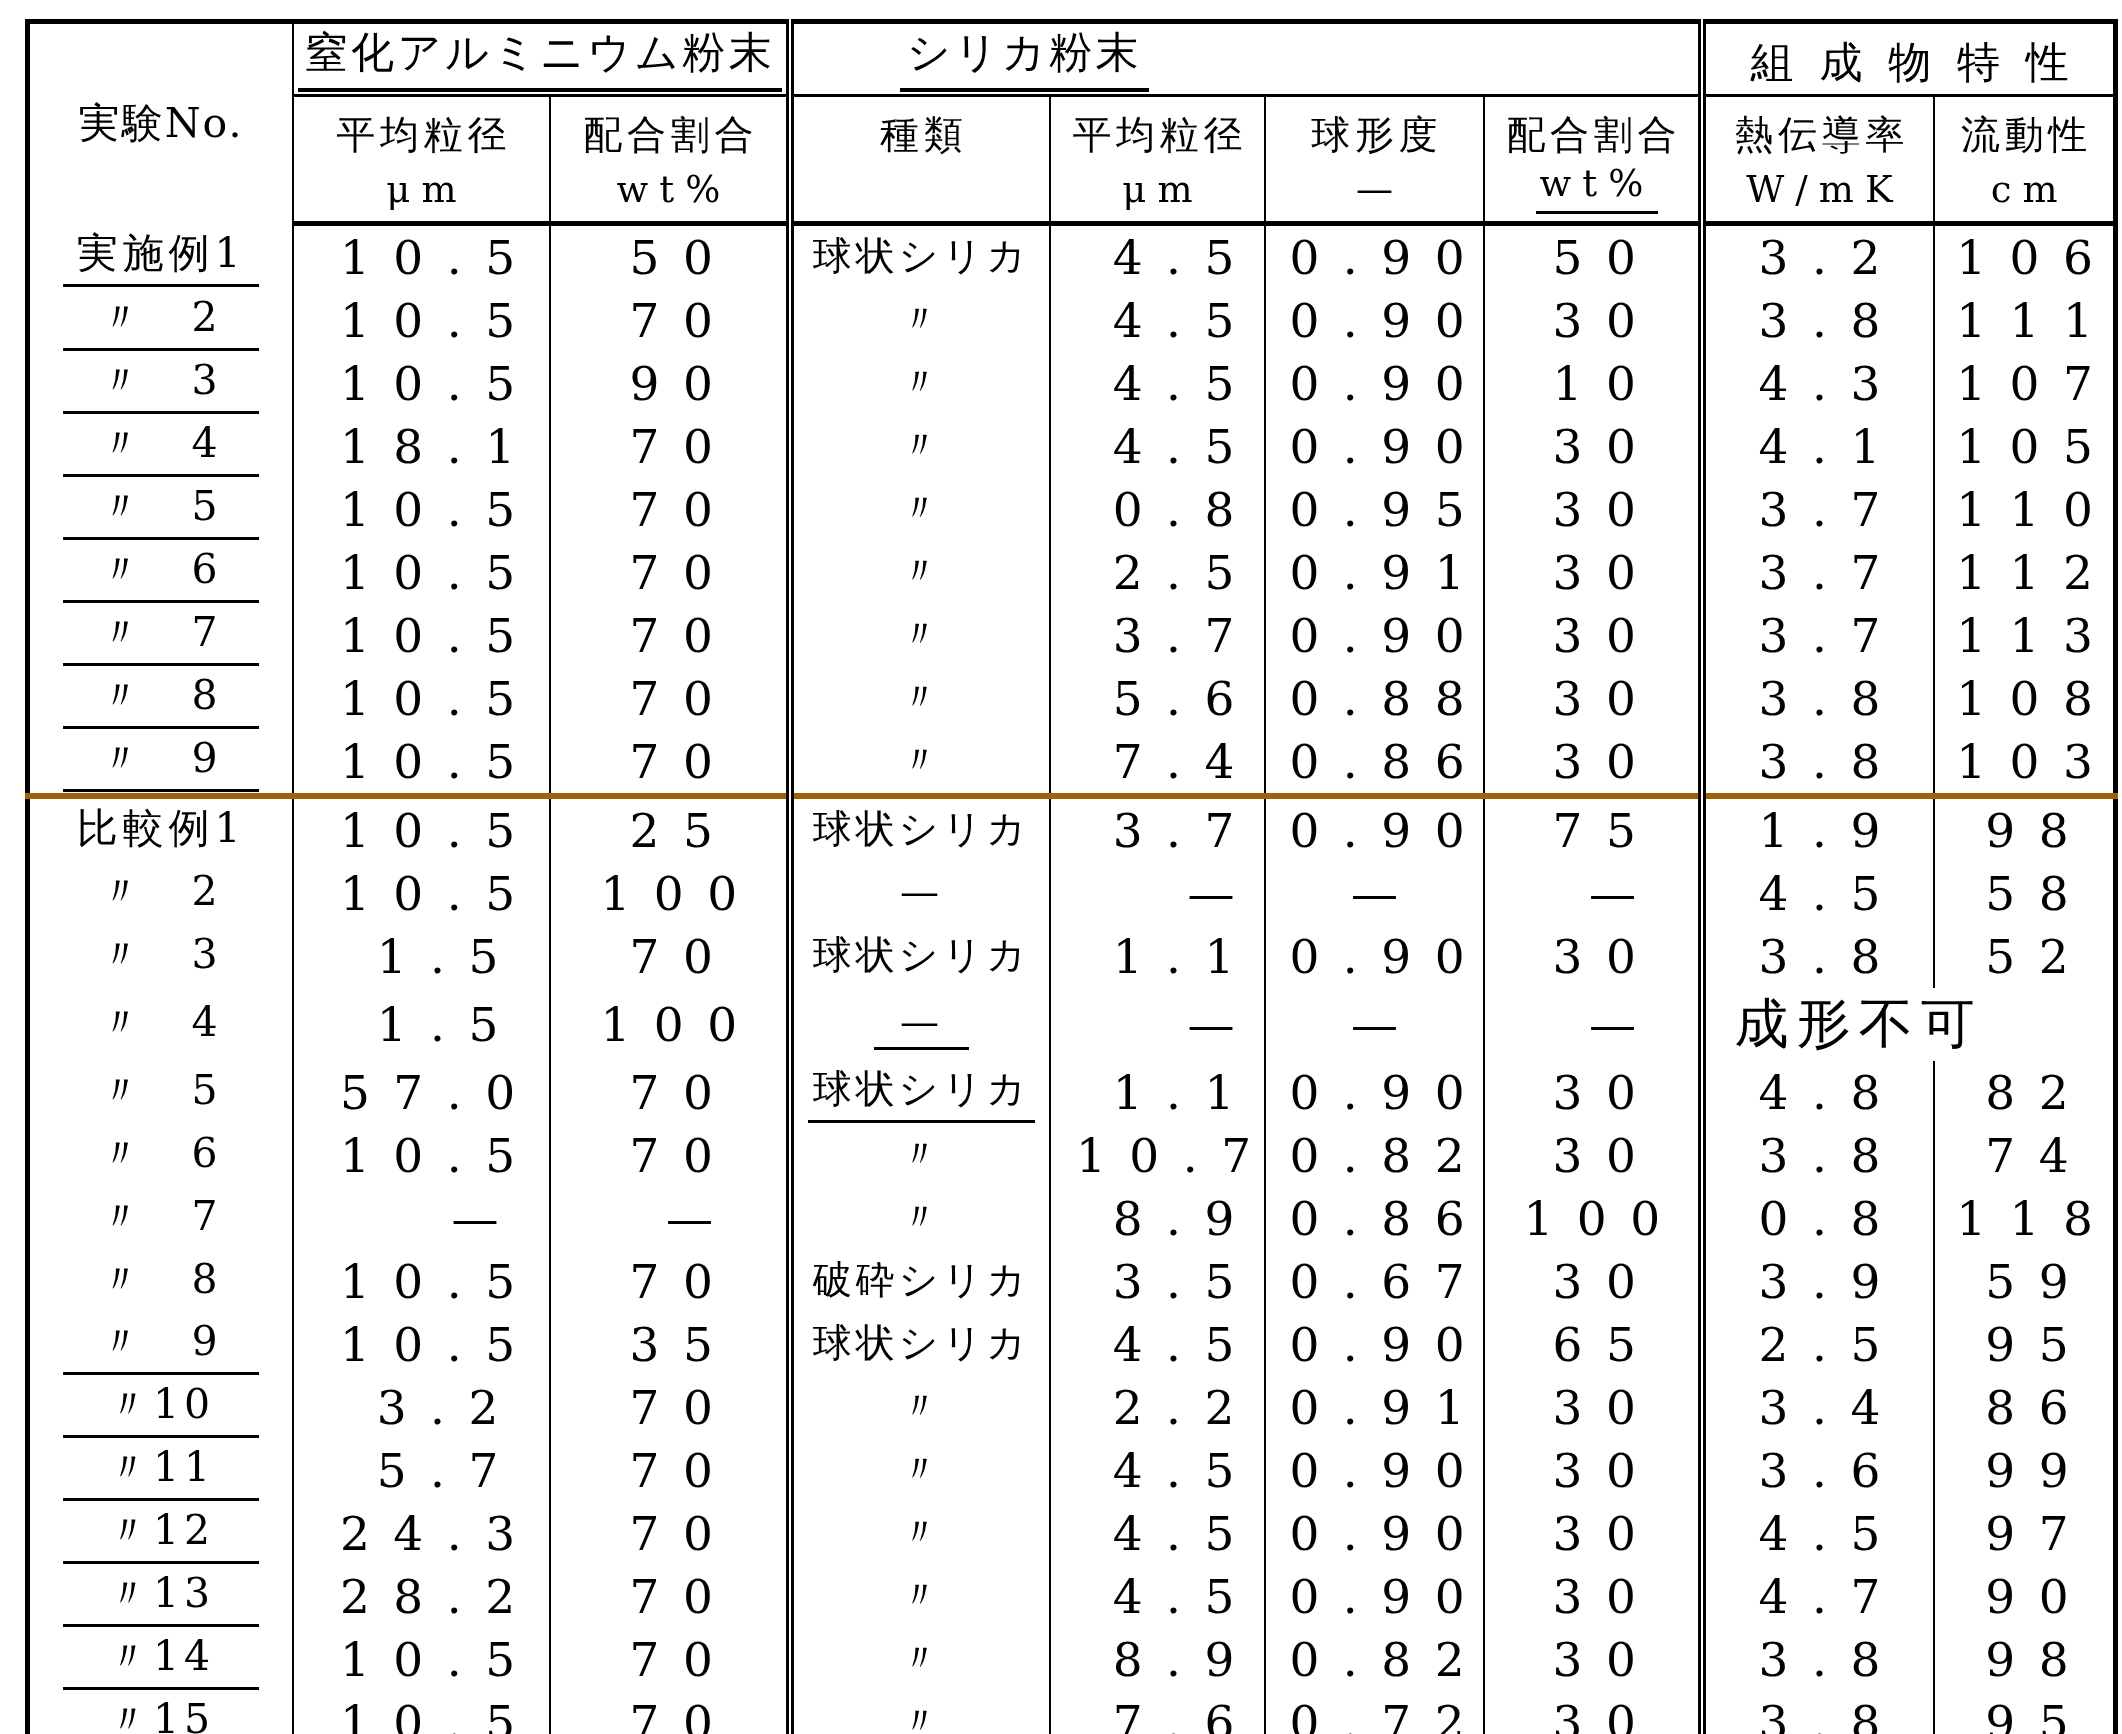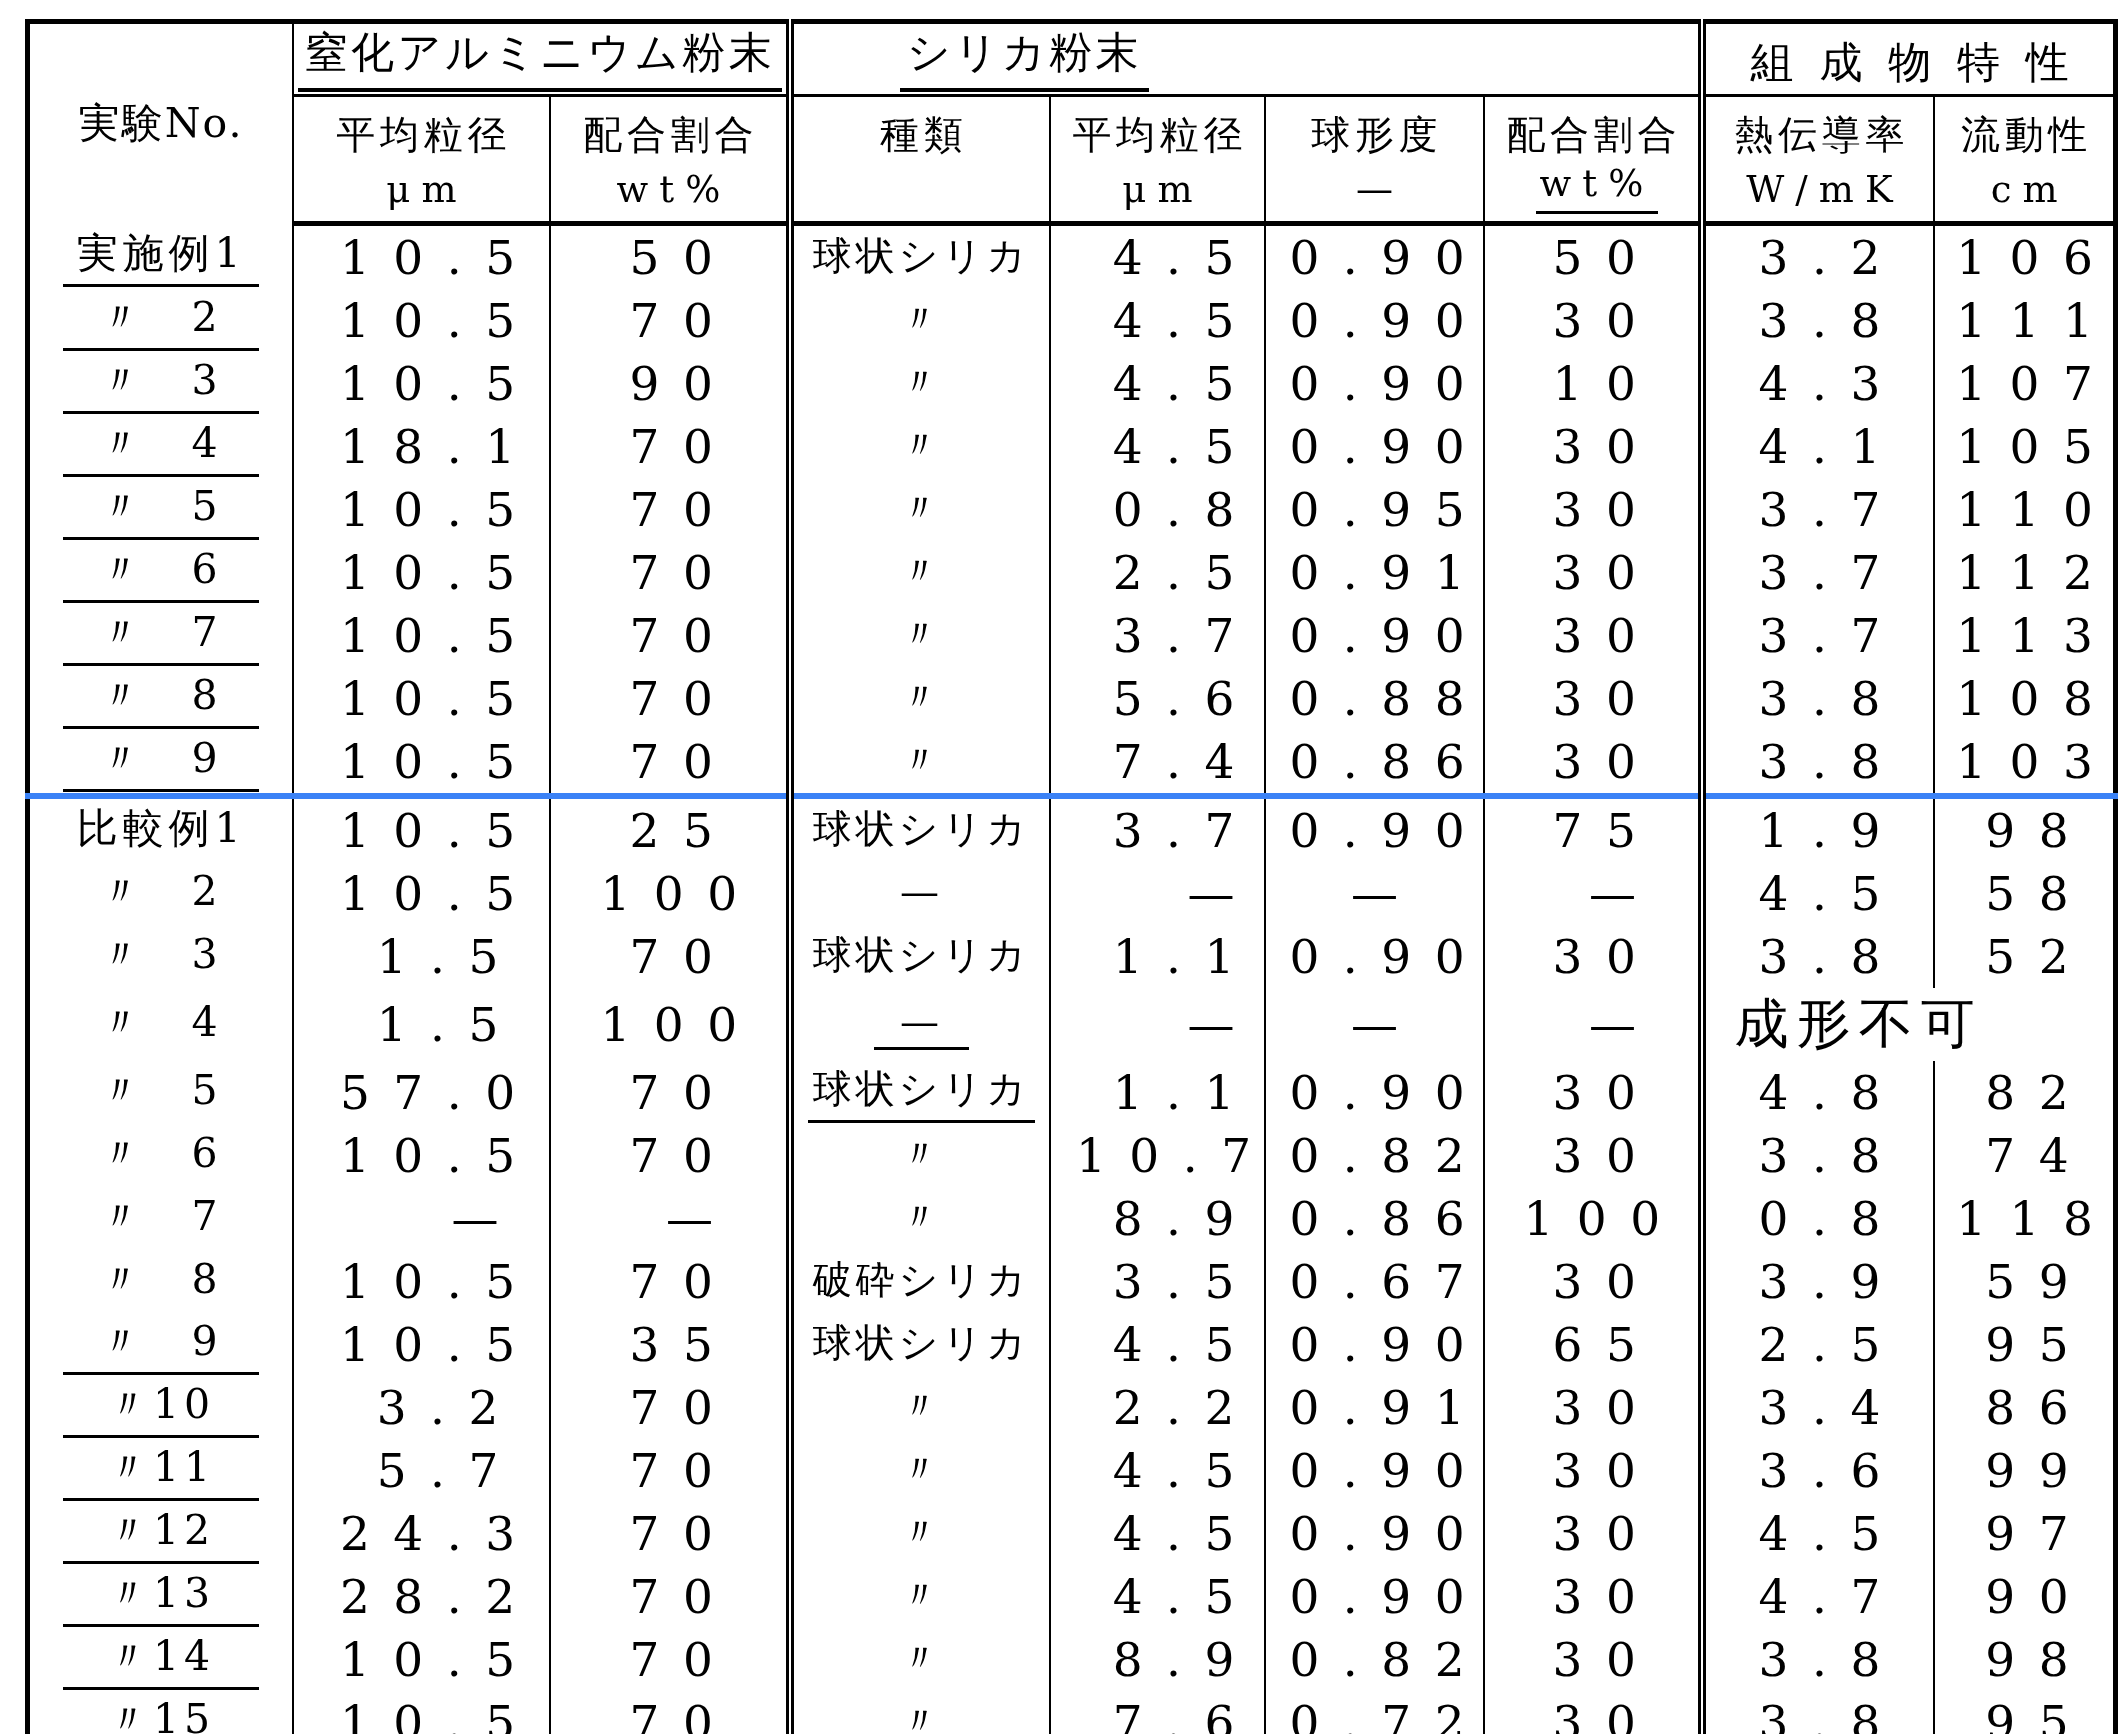--- a/index.html
+++ b/index.html
@@ -18,21 +18,21 @@
   .gu{display:inline-block;border-bottom:4.2px solid #000;padding:0 6.8px 6.8px;letter-spacing:.08em;}
   .gplain{letter-spacing:.6em;padding-left:.6em;}
   .half{width:51%;text-align:center;}
   thead th.sub{height:124px;border-bottom:5.1px solid #000;vertical-align:middle;}
   .subbox{display:flex;flex-direction:column;justify-content:space-between;height:103px;padding:5.1px 0 3.4px;text-align:center;}
   .nm{font-size:39px;letter-spacing:.12em;padding-left:.12em;}
   .un{font-size:37px;letter-spacing:.3em;padding-left:.3em;}
   .uu{display:inline-block;border-bottom:3.4px solid #000;padding:0 3.4px 5.1px;margin:0 auto;}
   
   tbody td{height:63px;vertical-align:middle;text-align:center;}
-  tbody tr.section-start td{border-top:6px solid #3b82f6;}
+  tbody tr.section-start td{border-top:6px solid #a16207;}
   td.lbl{font-size:41px;}
   .lbl-in{display:inline-block;letter-spacing:.12em;text-align:center;padding:0 6.8px 3.4px;}
   .ul{border-bottom:3.4px solid #000;min-width:182px;}
   td.numc{font-size:47px;}
   .nblk{display:inline-block;text-align:right;letter-spacing:.5em;}
   .w-d50{width:182px;margin-left:19px;}
   .w-wt{width:136px;}
   .ctrnum{letter-spacing:.5em;padding-left:.5em;}
   td.kindc{font-size:39px;}
   .kind-in{display:inline-block;letter-spacing:.1em;padding:0 5.1px 3.4px;min-width:85px;}

